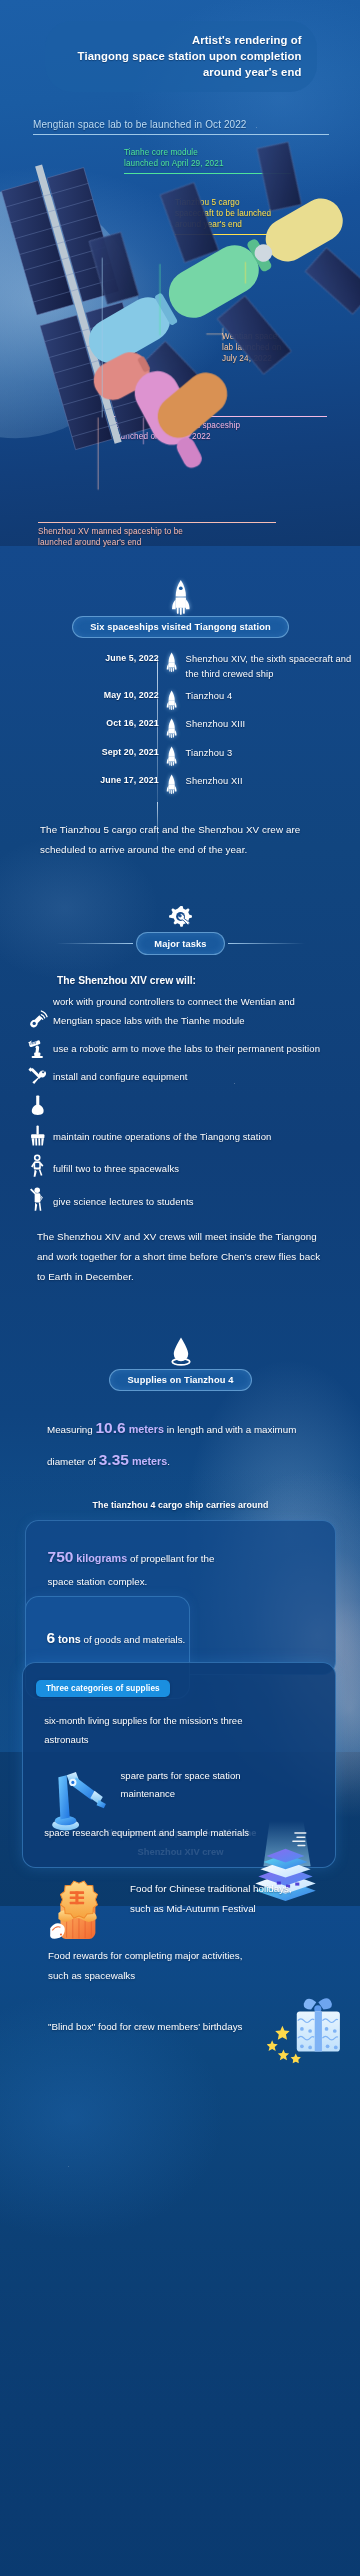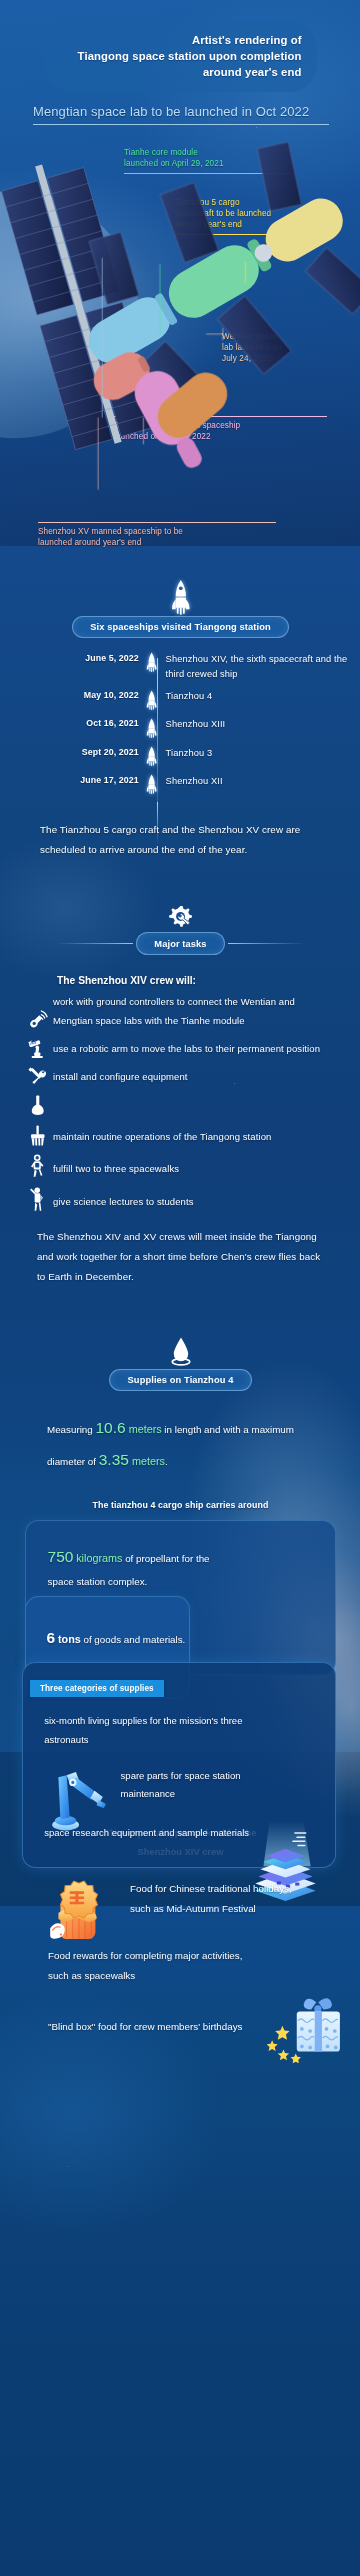--- a/index.html
+++ b/index.html
@@ -90,21 +90,21 @@
     letter-spacing:0.1px; color:#fff;
     text-shadow:0 0.5px 1px rgba(0,30,70,.45);
   }
 
   
   .callout { position:absolute; }
   .callout .txt { font-size:8.2px; line-height:1.34; font-weight:500; letter-spacing:0.1px; }
   .rule { height:0.5px; width:100%; }
 
   .co-mengtian { left:33px; top:103px; width:296px; }
-  .co-mengtian .txt { color:#bcdcf5; font-size:13px; text-shadow:0 0.5px 1px rgba(0,25,60,.5); }
+  .co-mengtian .txt { color:#bcdcf5; font-size:10px; text-shadow:0 0.5px 1px rgba(0,25,60,.5);margin-top:15px; }
   .co-mengtian .rule { background:#9fc8e8; margin-top:3.1px; }
 
   .co-tianhe { left:124px; top:148px; width:167px; }
   .co-tianhe .txt { color:#4fe39b; text-shadow:0 0.5px 1px rgba(0,40,30,.5); }
   .co-tianhe .rule { background:#4fe39b; margin-top:2.6px; }
 
   .co-tianzhou { left:175px; top:198px; width:155px; }
   .co-tianzhou .txt { color:#ffe14f; text-shadow:0 0.5px 1px rgba(50,40,0,.5); }
   .co-tianzhou .rule { background:#ffe14f; margin-top:2.6px; }
 
@@ -130,21 +130,21 @@
     display:inline-block; background:rgba(30,100,172,.68);
     border:0.5px solid rgba(150,205,245,.55);
     border-radius:15.5px; padding:5.2px 17.5px;
     font-size:9.3px; font-weight:bold; letter-spacing:0.1px;
     box-shadow:0 0 7.2px rgba(120,190,250,.18) inset;
   }
   .sec-line { flex:1; height:0.5px; background:linear-gradient(90deg, rgba(180,220,250,0), rgba(180,220,250,.85)); max-width:77px; margin-right:3.1px; }
   .sec-line.r { background:linear-gradient(90deg, rgba(180,220,250,.85), rgba(180,220,250,0)); margin-right:0; margin-left:3.1px; }
 
   
-  .timeline { position:relative; margin-top:13.4px; padding-bottom:2.1px; }
+  .timeline { position:relative; margin-top:13.4px; padding-bottom:2.1px;padding-left:20px; }
   .tl-rail { position:absolute; left:157px; top:6.2px; bottom:0; width:0.5px;
              background:linear-gradient(180deg, rgba(225,240,255,.85), rgba(225,240,255,.15)); }
   .tl-row { display:flex; align-items:flex-start; margin-bottom:7.2px; position:relative; }
   .tl-date { width:145px; text-align:right; padding-right:6.2px; font-size:8.8px; font-weight:bold;
              letter-spacing:0.1px; text-shadow:0 0.5px 1px rgba(0,25,60,.6); padding-top:1px; }
   .tl-icon { width:13.4px; display:flex; justify-content:center; position:relative; z-index:2; padding-top:0.5px; }
   .tl-label { flex:1; padding-left:7.2px; font-size:9.3px; line-height:1.62; letter-spacing:0.1px;
               text-shadow:0 0.5px 1px rgba(0,25,60,.6); }
   .tl-tail { position:absolute; left:157px; width:0.5px; height:43px;
              background:linear-gradient(180deg, rgba(225,240,255,.8), rgba(225,240,255,0)); }
@@ -163,21 +163,21 @@
     text-shadow:0 0.5px 1.5px rgba(0,25,60,.6);
   }
   .task { display:flex; align-items:flex-end; margin:6.2px 0 6.2px 23px; width:309px; }
   .task-ico { width:30px; min-width:30px; display:flex; justify-content:center; padding-top:2.1px; }
   .task-txt { font-size:9.5px; line-height:1.96; letter-spacing:0.1px;
               text-shadow:0 0.5px 1.5px rgba(0,25,60,.55); }
 
   
   .measure { margin:20.6px 0 0 47px; width:276px;
              font-size:9.8px; line-height:2.1; text-shadow:0 0.5px 1.5px rgba(0,25,60,.55); }
-  .hl { color:#86efac; font-weight:normal; }
+  .hl { color:#c4b5fd; font-weight:bold; }
   .hl-big { font-size:15.5px; }
   .hl-unit { font-size:10.8px; }
 
   
   .cargo-head { margin:23px 0 0 0; text-align:center; font-size:8.8px; font-weight:bold;
                 letter-spacing:0.1px; text-shadow:0 0.5px 1.5px rgba(0,25,60,.6); }
   .cards { position:relative; margin-top:10.3px; height:242px; }
   .card {
     position:absolute; border-radius:13.4px;
     background:rgba(18,73,138,.78);
@@ -190,22 +190,22 @@
                 background:rgba(21,83,152,.92); }
   .card-goods .t { font-size:9.8px; line-height:2.05; text-shadow:0 0.5px 1.5px rgba(0,25,60,.5); }
   .card-cat {
     left:21.6px; top:142px; width:314px; height:206px;
     background:rgba(13,60,120,.88);
     border:0.5px solid rgba(90,175,240,.42);
     box-shadow:0 0 13.4px rgba(60,160,245,.22);
     padding:17.5px 0 0 0;
   }
   .cat-badge {
-    display:inline-block; margin-left:7px;
-    background:#1a8fe0; border-radius:0; padding:3.6px 10.3px;
+    display:inline-block; margin-left:13px;
+    background:#1a8fe0; border-radius:5px; padding:3.6px 10.3px;
     font-size:8.2px; font-weight:bold; letter-spacing:0.1px;
     box-shadow:0 0.5px 2.6px rgba(0,30,70,.35);
   }
   .cat-item { font-size:9.5px; line-height:1.95; text-shadow:0 0.5px 1.5px rgba(0,25,60,.5); }
   .cat-1 { margin:15.5px 0 0 21.6px; width:216px; }
   .cat-2 { margin:17.5px 0 0 98px; width:165px; }
   .cat-3 { margin:20.6px 0 0 21.6px; width:206px; }
 
   
   .food-title { margin:62px 0 0 0; text-align:center; font-size:9.3px; font-weight:bold;

